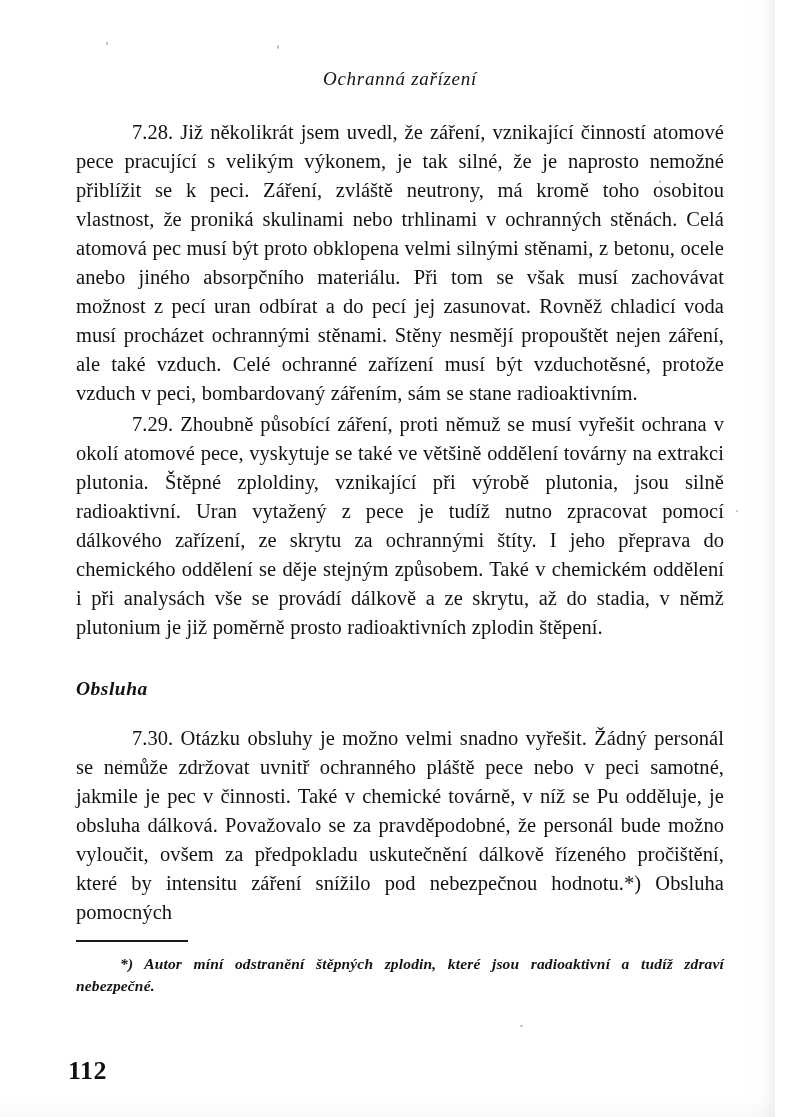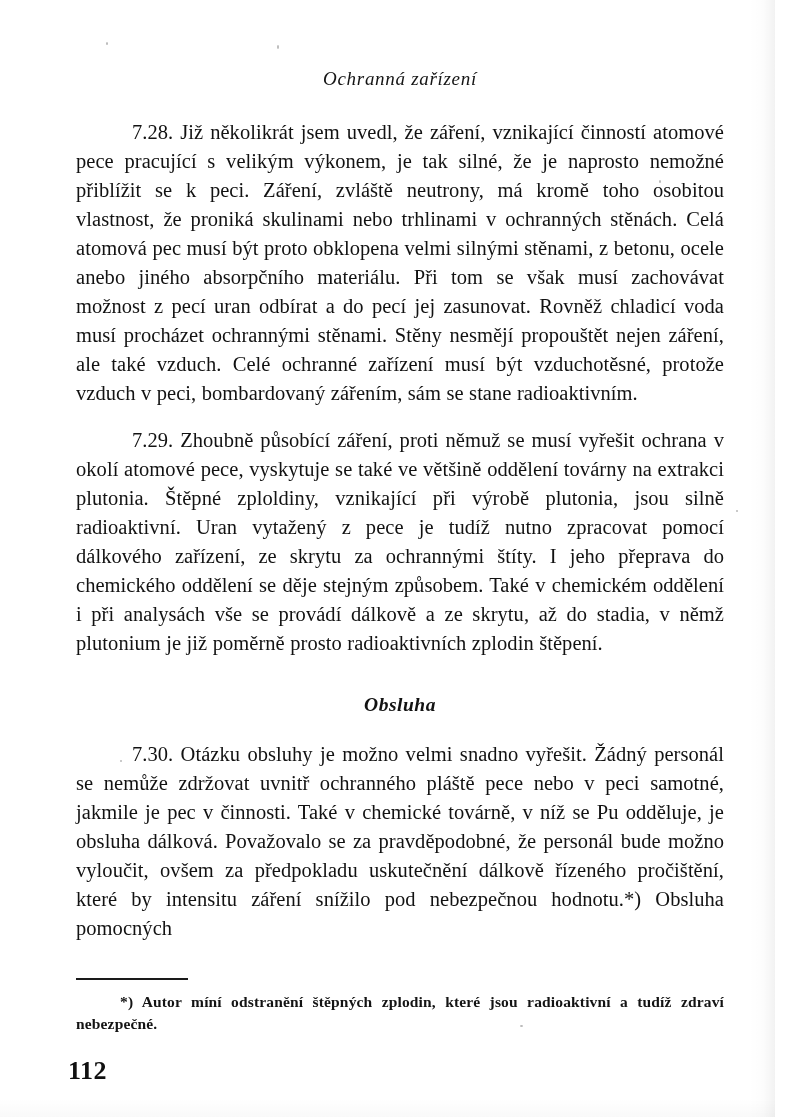--- a/index.html
+++ b/index.html
@@ -73,43 +73,43 @@
     text-align: justify;
     text-indent: 56px;
     font-size: 20.5px;
     line-height: 29px;
     letter-spacing: 0.05px;
     word-spacing: 0.3px;
     color: #121212;
     -webkit-font-smoothing: none;
   }
   p.body + p.body {
-    margin-top: 18px;
+    margin-top: 2px;
   }
 
   h2.section-heading {
     margin: 36px 0 0 0;
-    text-align: center;
     font-style: italic;
     font-weight: bold;
     font-size: 19.5px;
     letter-spacing: 0.5px;
     color: #121212;
   }
 
   p.after-heading {
     margin-top: 24px;
   }
 
   
   #footnote-area {
     position: absolute;
     left: 76px;
-    top: 978px;
+    top: 940px;
     width: 648px;
+    font-style: italic;
   }
   #footnote-rule {
     width: 112px;
     height: 0;
     border-top: 2px solid #1a1a1a;
     margin: 0 0 11px 0;
   }
   p.footnote {
     margin: 0;
     text-align: justify;

